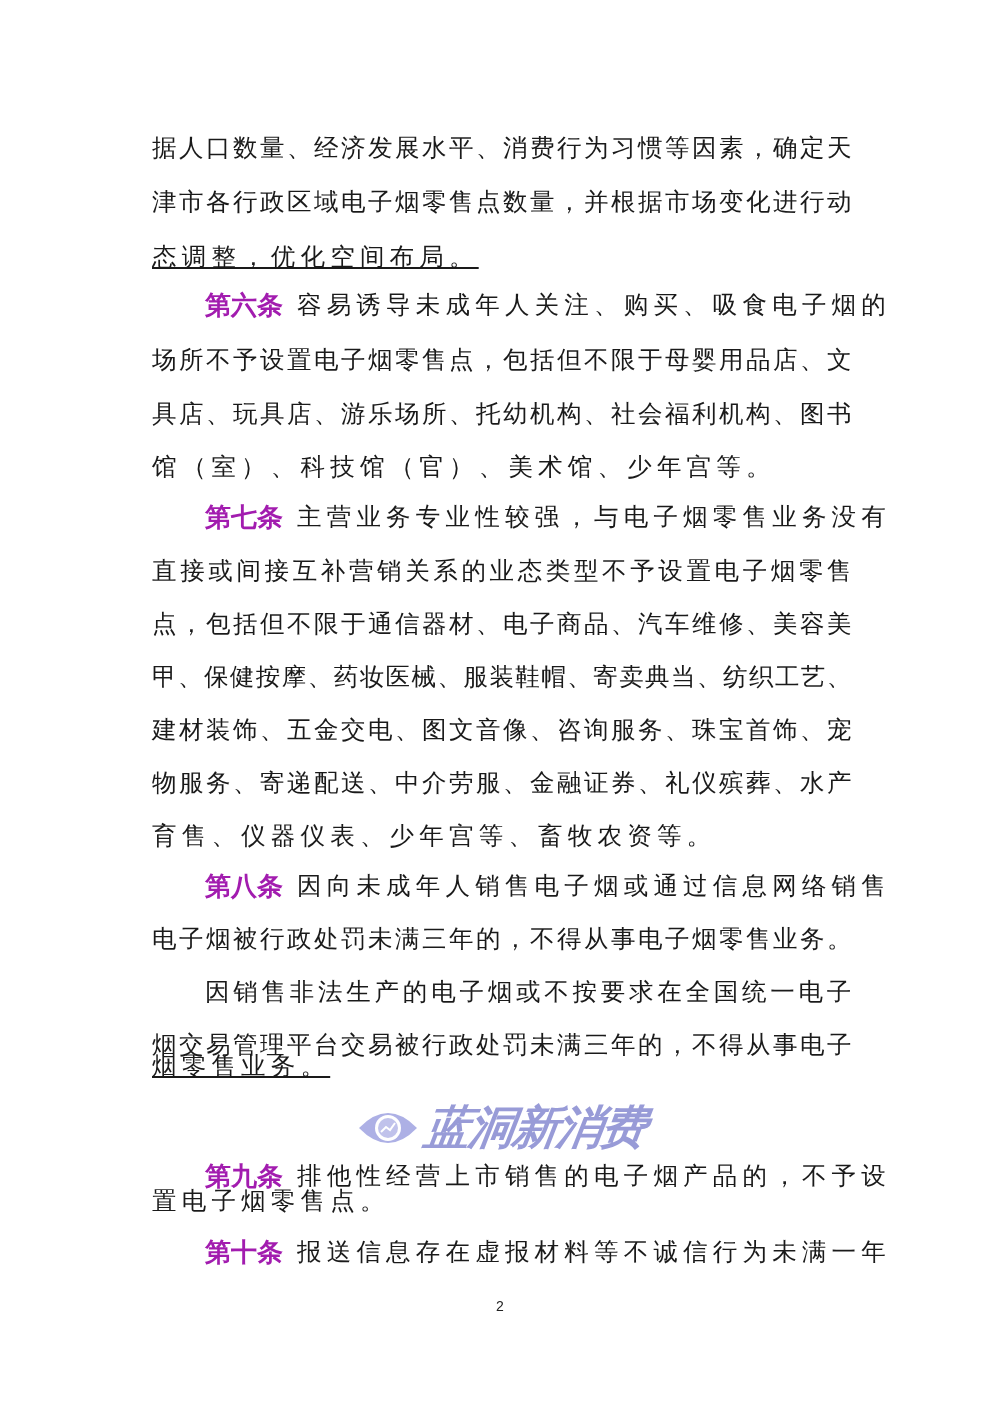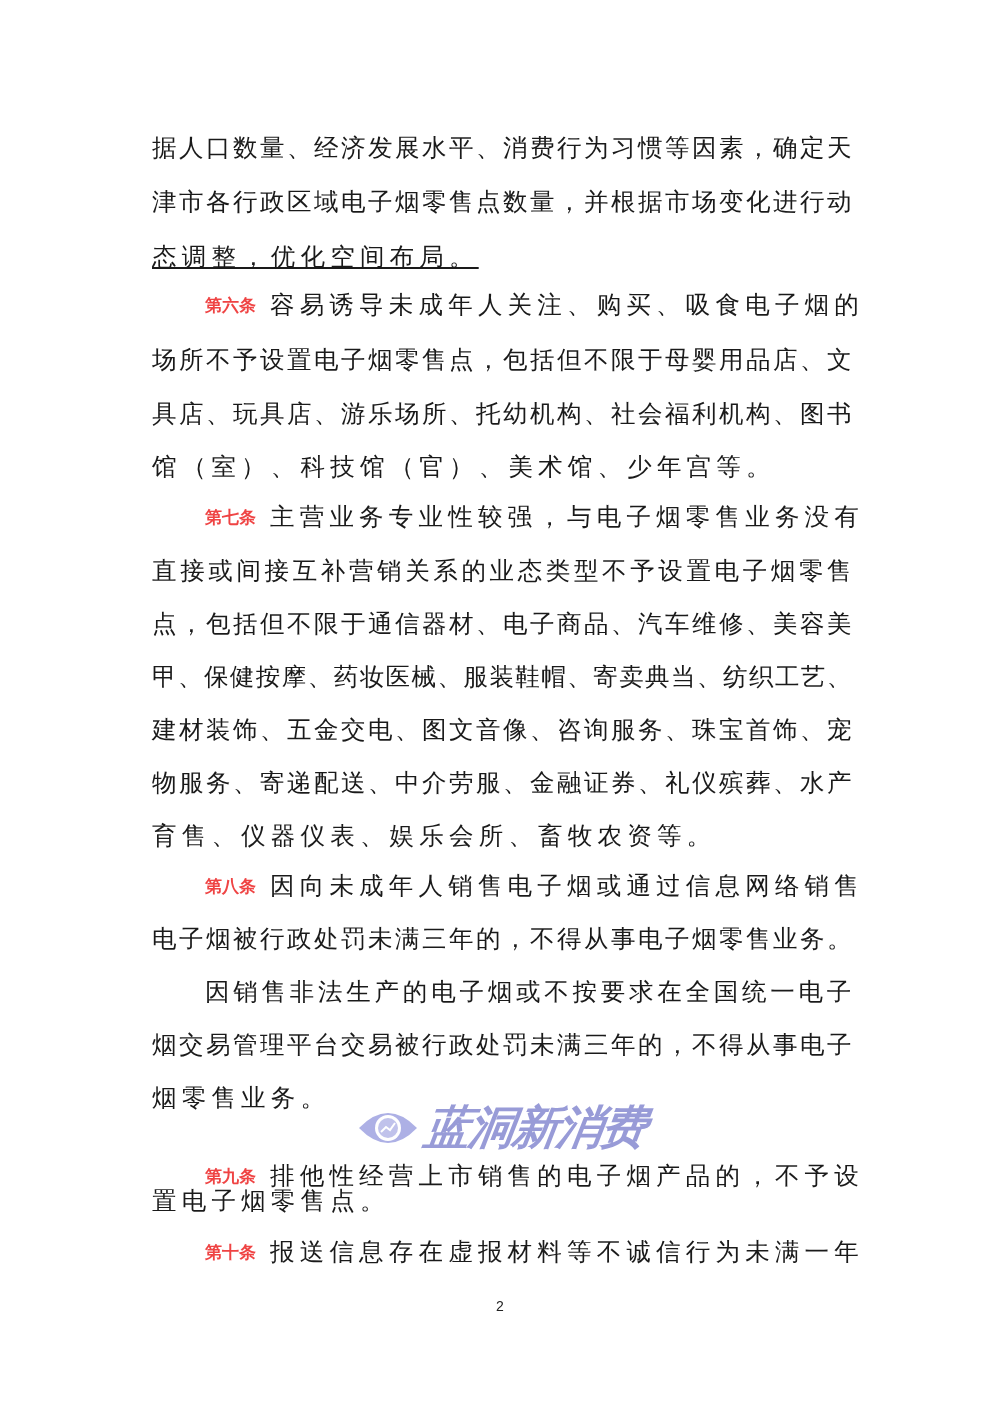--- a/index.html
+++ b/index.html
@@ -41,24 +41,24 @@
     }
     .line.left {
       justify-content: flex-start;
     }
     .line span.ch {
       display: inline-block;
     }
     .article-label {
       font-family: "DejaVu Sans", "Liberation Sans", sans-serif;
       font-weight: bold;
-      font-size: 17px;
+      font-size: 26px;
       letter-spacing: 0;
       margin-right: 14px;
-      color: #ef4444;
+      color: #a21caf;
     }
     .line .txt {
       letter-spacing: 5.2px;
     }
     .page-number {
       position: absolute;
       left: 0;
       width: 1000px;
       top: 1298px;
       text-align: center;
@@ -354,21 +354,21 @@
       <span class="ch">券</span>
       <span class="ch">、</span>
       <span class="ch">礼</span>
       <span class="ch">仪</span>
       <span class="ch">殡</span>
       <span class="ch">葬</span>
       <span class="ch">、</span>
       <span class="ch">水</span>
       <span class="ch">产</span>
     </div>
-  <div class="line left" style="top: 816px; letter-spacing: 5.2px;">育售、仪器仪表、娱乐会所、畜牧农资等。</div>
+  <div class="line left" style="top: 816px; letter-spacing: 5.2px;">育售、仪器仪表、少年宫等、畜牧农资等。</div>
 
   <div class="line indent" style="top:866px">
     <span class="article-label">第八条</span>
     <span class="txt">因向未成年人销售电子烟或通过信息网络销售</span>
   </div>
   <div class="line" style="top:919px">
       <span class="ch">电</span>
       <span class="ch">子</span>
       <span class="ch">烟</span>
       <span class="ch">被</span>
@@ -441,21 +441,21 @@
       <span class="ch">年</span>
       <span class="ch">的</span>
       <span class="ch">，</span>
       <span class="ch">不</span>
       <span class="ch">得</span>
       <span class="ch">从</span>
       <span class="ch">事</span>
       <span class="ch">电</span>
       <span class="ch">子</span>
     </div>
-  <div class="line left" style="top: 1078px; letter-spacing: 5.2px;">烟零售业务。</div>
+  <div class="line left" style="top: 1046px; letter-spacing: 5.2px; text-decoration: underline;">烟零售业务。</div>
 
   <div class="line indent" style="top:1156px">
     <span class="article-label">第九条</span>
     <span class="txt">排他性经营上市销售的电子烟产品的，不予设</span>
   </div>
   <div class="line indent" style="top:1232px">
     <span class="article-label">第十条</span>
     <span class="txt">报送信息存在虚报材料等不诚信行为未满一年</span>
   </div>
 

